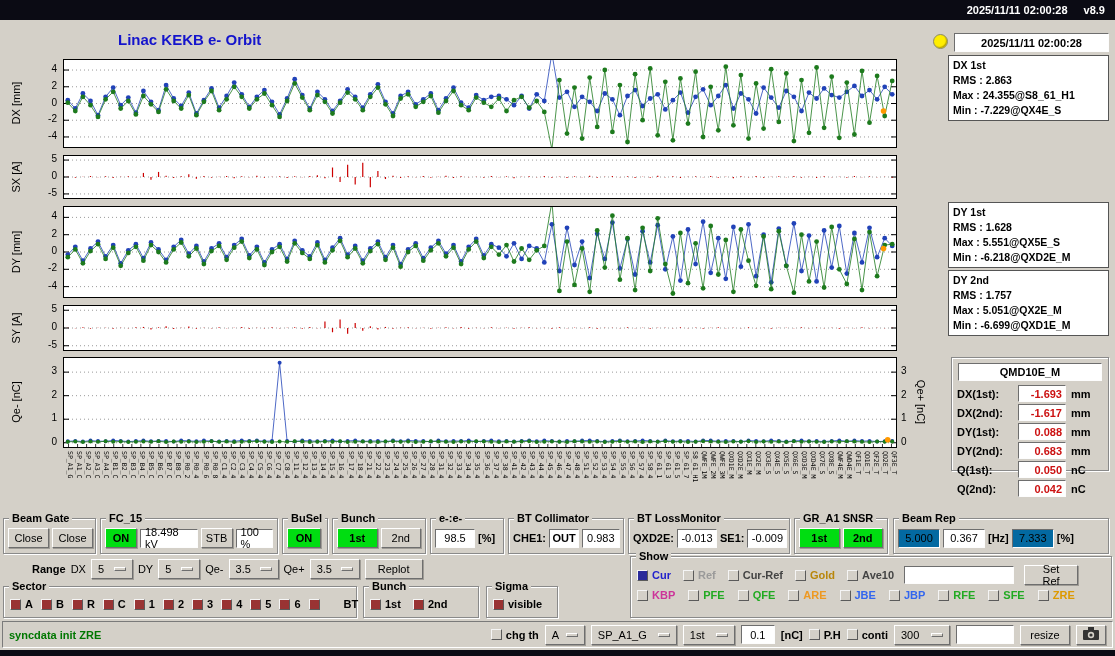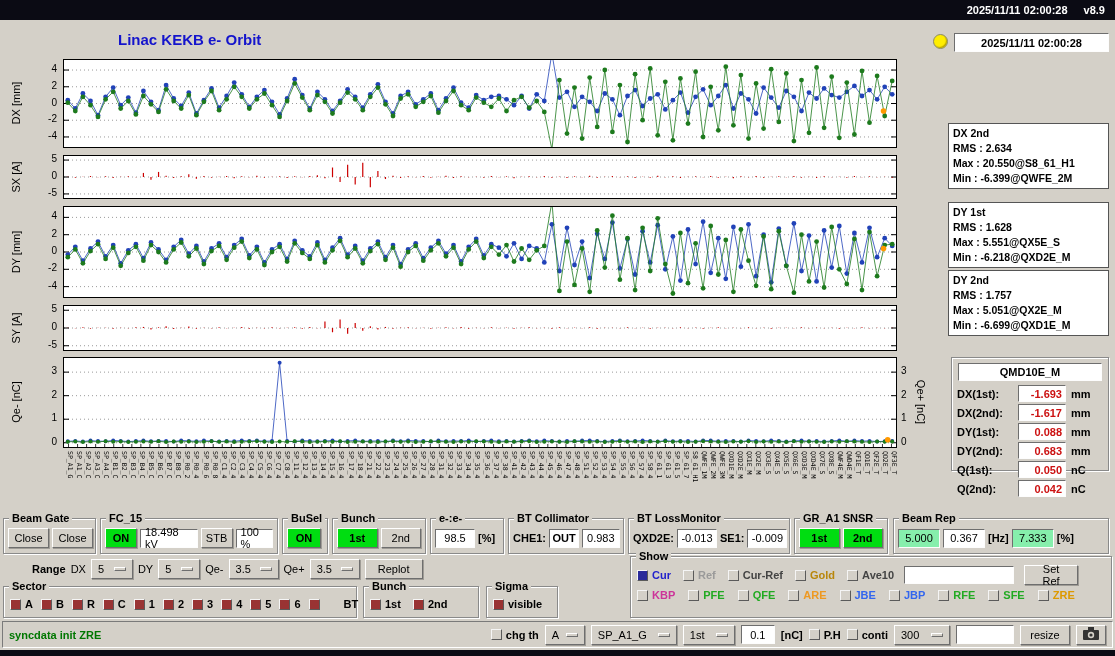--- a/index.html
+++ b/index.html
@@ -20,21 +20,21 @@
 .clockbox{position:absolute;left:954px;top:33px;width:155px;height:19px;display:flex;align-items:center;justify-content:center;font-size:11px;font-weight:bold;}
 .statbox{position:absolute;left:948px;width:161px;height:66px;background:#fff;border:1px solid #555;padding:2px 4px;font-size:10.5px;font-weight:bold;line-height:15px;overflow:hidden;}
 .monbox{position:absolute;left:951px;top:357px;width:158px;height:114px;border:1px solid #8a8a8a;box-shadow:inset 1px 1px 0 #fff,1px 1px 0 #fff;}
 .montitle{margin:5px 6px 3px;height:18px;display:flex;align-items:center;justify-content:center;font-size:11px;font-weight:bold;}
 .monrow{height:19px;display:flex;align-items:center;padding:0 5px;gap:5px;font-size:11px;font-weight:bold;}
 .monlabel{width:56px;text-align:left;}
 .monval{width:48px;height:17px;display:inline-flex;align-items:center;justify-content:flex-end;padding:0 3px;color:#cc1111;}
 .btn{display:inline-flex;align-items:center;justify-content:center;background:#d4d0c8;border-top:1px solid #fff;border-left:1px solid #fff;border-bottom:1px solid #6e6e6e;border-right:1px solid #6e6e6e;box-shadow:1px 1px 0 rgba(0,0,0,.25);font-size:11px;height:20px;padding:0 8px;font-family:inherit;color:#000;}
 .btn-green{background:#00dd11;font-weight:bold;}
 .display{display:inline-flex;align-items:center;justify-content:center;font-size:11px;height:19px;padding:0 4px;background:#fff;border-top:1px solid #6e6e6e;border-left:1px solid #6e6e6e;border-bottom:1px solid #fdfdfd;border-right:1px solid #fdfdfd;}
-.pink{background:#86efac;}
+.pink{background:#0369a1;}
 .dd{display:inline-flex;align-items:center;gap:6px;background:#d4d0c8;border-top:1px solid #fff;border-left:1px solid #fff;border-bottom:1px solid #6e6e6e;border-right:1px solid #6e6e6e;box-shadow:1px 1px 0 rgba(0,0,0,.25);font-size:11px;height:20px;padding:0 6px;}
 .ddval{flex:1;text-align:left;}
 .dash{width:12px;height:4px;flex:0 0 12px;background:#d4d0c8;border-top:1px solid #fff;border-left:1px solid #fff;border-bottom:1px solid #6e6e6e;border-right:1px solid #6e6e6e;}
 .frame{position:absolute;border:1px solid #8a8a8a;box-shadow:inset 1px 1px 0 #fff,1px 1px 0 #fff;}
 .ftitle{position:absolute;top:-7px;left:5px;background:#d4d0c8;padding:0 3px;font-size:11px;font-weight:bold;line-height:12px;}
 .fbody{display:flex;align-items:center;gap:3px;height:100%;padding:7px 4px 3px;}
 .cb{width:11px;height:11px;flex:0 0 11px;background:#d4d0c8;border-top:1px solid #f5f5f5;border-left:1px solid #f5f5f5;border-bottom:1px solid #5a5a5a;border-right:1px solid #5a5a5a;}
 .cbitem{display:inline-flex;align-items:center;gap:4px;font-size:11px;font-weight:bold;white-space:nowrap;}
 .cbrow{display:flex;align-items:center;gap:12px;}
 .lbl{font-size:11px;}
@@ -1229,25 +1229,25 @@
       <span class="xlab" style="left: 862.207px; top: 451px;">QF1E_T</span>
       <span class="xlab" style="left: 871.272px; top: 451px;">QD1E_T</span>
       <span class="xlab" style="left: 880.337px; top: 451px;">QF2E_T</span>
       <span class="xlab" style="left: 889.402px; top: 451px;">QD2E_T</span>
       <span class="xlab" style="left: 898.467px; top: 451px;">QF3E_T</span>
     </div>
 
   <div class="lamp"></div>
   <div class="clockbox sunken">2025/11/11 02:00:28</div>
 
-  <div class="statbox" style="top:123px;">
-    <div>DX 2nd</div>
-    <div>RMS : 2.634</div>
-    <div>Max : 20.550@S8_61_H1</div>
-    <div>Min : -6.399@QWFE_2M</div>
+  <div class="statbox" style="top:55px;">
+    <div>DX 1st</div>
+    <div>RMS : 2.863</div>
+    <div>Max : 24.355@S8_61_H1</div>
+    <div>Min : -7.229@QX4E_S</div>
   </div>
   <div class="statbox" style="top:202px;">
     <div>DY 1st</div>
     <div>RMS : 1.628</div>
     <div>Max : 5.551@QX5E_S</div>
     <div>Min : -6.218@QXD2E_M</div>
   </div>
   <div class="statbox" style="top:270px;">
     <div>DY 2nd</div>
     <div>RMS : 1.757</div>

